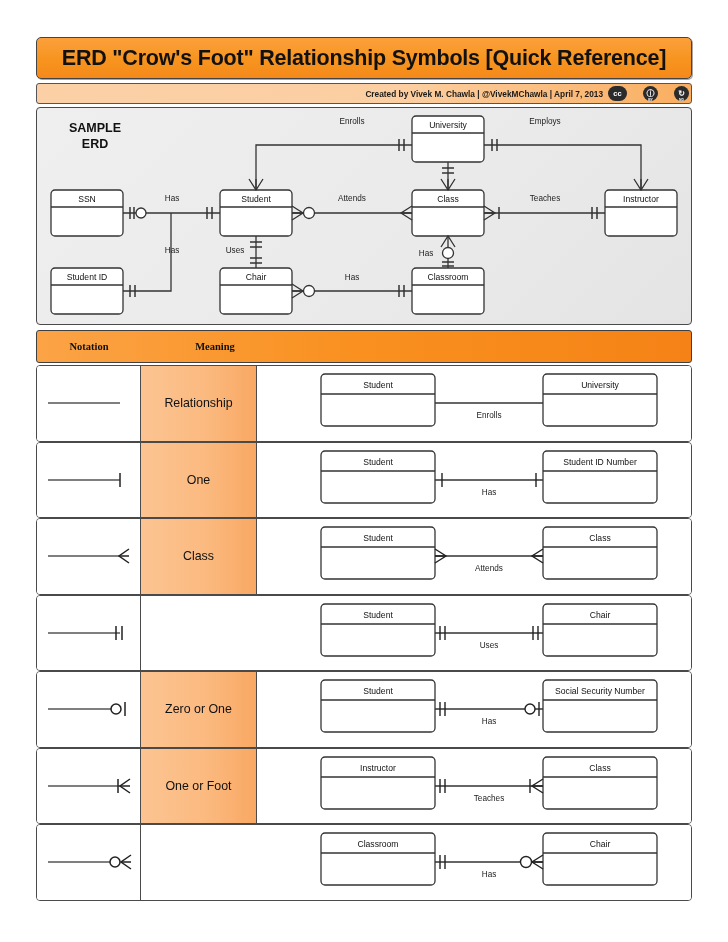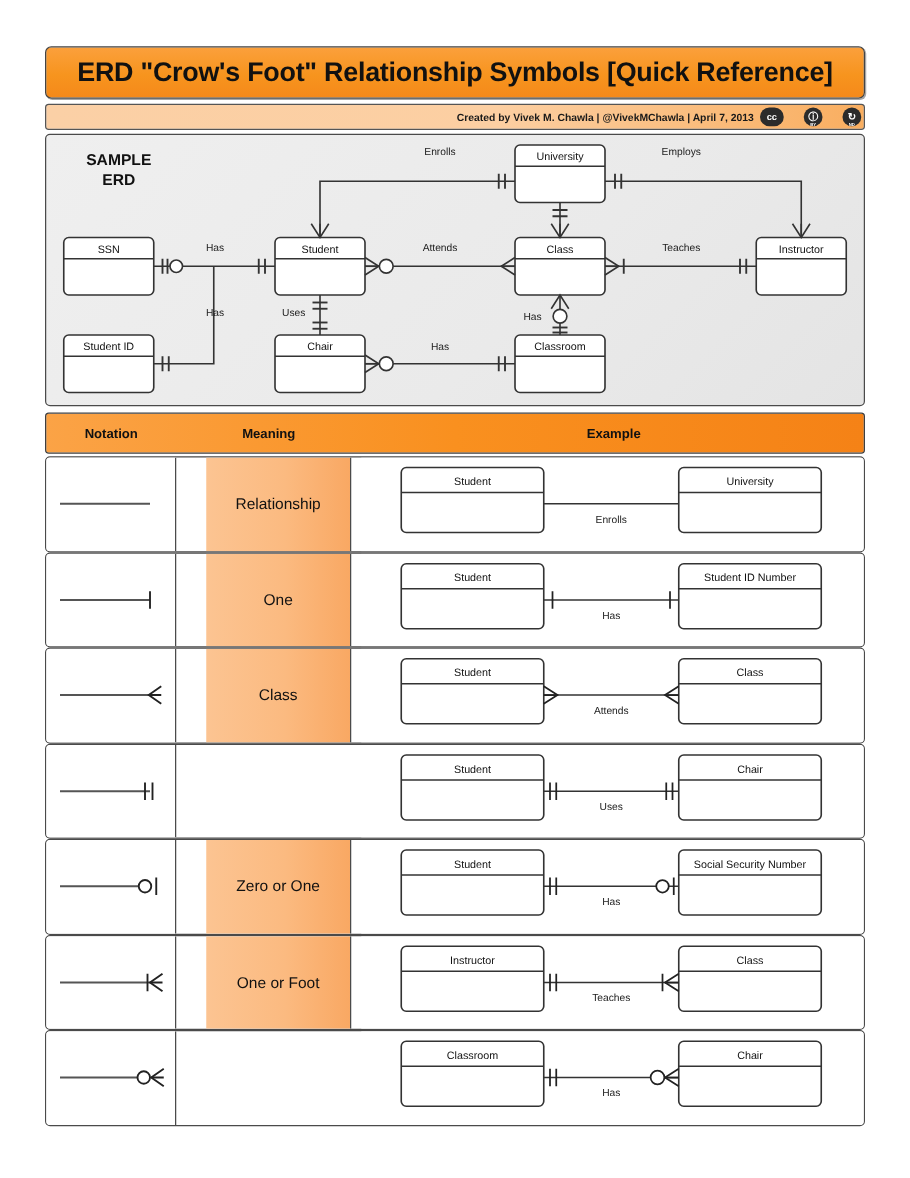--- a/index.html
+++ b/index.html
@@ -93,21 +93,21 @@
     left: 36px; top: 330px;
     width: 656px; height: 33px;
     box-sizing: border-box;
     background: linear-gradient(to right, #FBA346 0%, #F9901F 50%, #F58216 100%);
     border: 1.3px solid #3f3f3f;
     border-radius: 3px;
   }
   .hdr-cell {
     position: absolute; top: 0; height: 100%;
     display: flex; align-items: center; justify-content: center;
-    font-size: 10.5px; font-weight: bold; color: #111111;
+    font-size: 10.5px; font-weight: bold; color: #111111; font-family: Liberation Serif, serif;
   }
 
   .rows-wrap { position: absolute; left: 36px; top: 365px; width: 656px; }
   .row {
     position: relative;
     width: 656px; height: 76.5px;
     box-sizing: border-box;
     border: 1.2px solid #4a4a4a;
     border-radius: 4px;
     background: #ffffff;
@@ -122,21 +122,20 @@
     display: flex; align-items: center; justify-content: center;
   }
   .cell-meaning {
     position: absolute; left: 104px; top: 0; width: 116px; height: 100%;
     box-sizing: border-box;
     border-right: 1.2px solid #4a4a4a;
     background: linear-gradient(to right, #FCC492 0%, #FBBA80 55%, #F9A863 100%);
     display: flex; align-items: center; justify-content: center;
     font-size: 12.4px; color: #111111;
     text-align: center;
-    margin-left: 24px;
   }
   .cell-example {
     position: absolute; left: 252px; top: 0; right: 0; height: 100%;
     background: #ffffff;
   }
   .cell-example svg { display: block; }
 </style>
 </head>
 <body>
 
@@ -307,21 +306,20 @@
       <text class="rtxt" x="508" y="16">Employs</text>
       <text class="rtxt" x="508" y="93">Teaches</text>
       <text class="rtxt" x="389" y="148">Has</text>
       <text class="rtxt" x="315" y="172">Has</text>
     </svg>
   </div>
 
   <div class="hdr-row">
     <div class="hdr-cell" style="left:0; width:104px;">Notation</div>
     <div class="hdr-cell" style="left:104px; width:148px;">Meaning</div>
-    <div class="hdr-cell" style="left:252px; width:404px;">Example</div>
   </div>
 
   <div class="rows-wrap" id="rows-wrap">
       <div class="row">
         <div class="cell-notation">
           <svg width="94" height="40" viewBox="0 0 94 40">
             <line x1="6" y1="20" x2="78" y2="20" stroke="#555" stroke-width="1.5"></line>
           </svg>
         </div>
         <div class="cell-meaning">Relationship</div>

